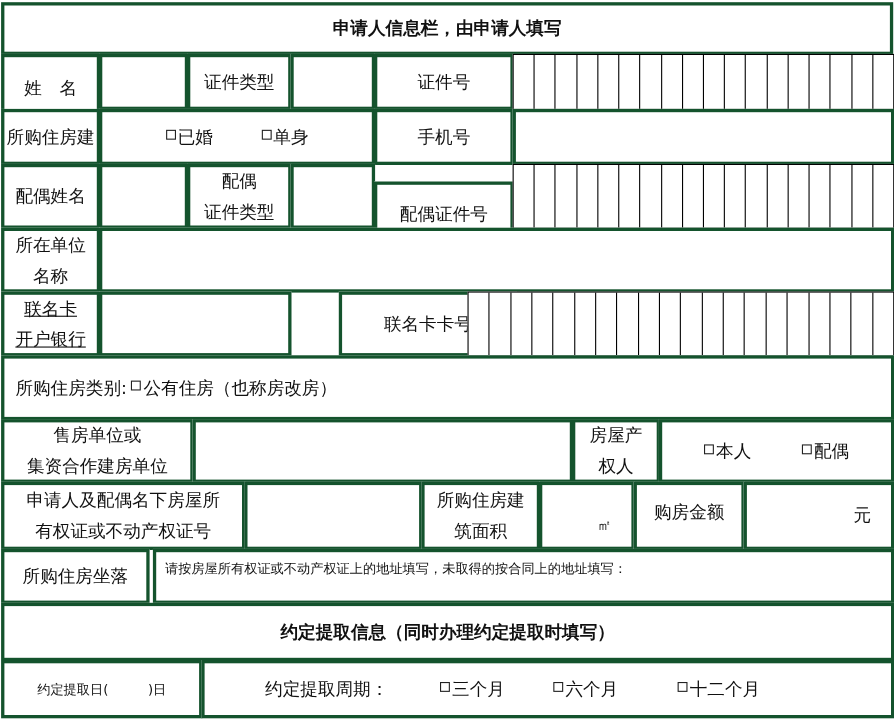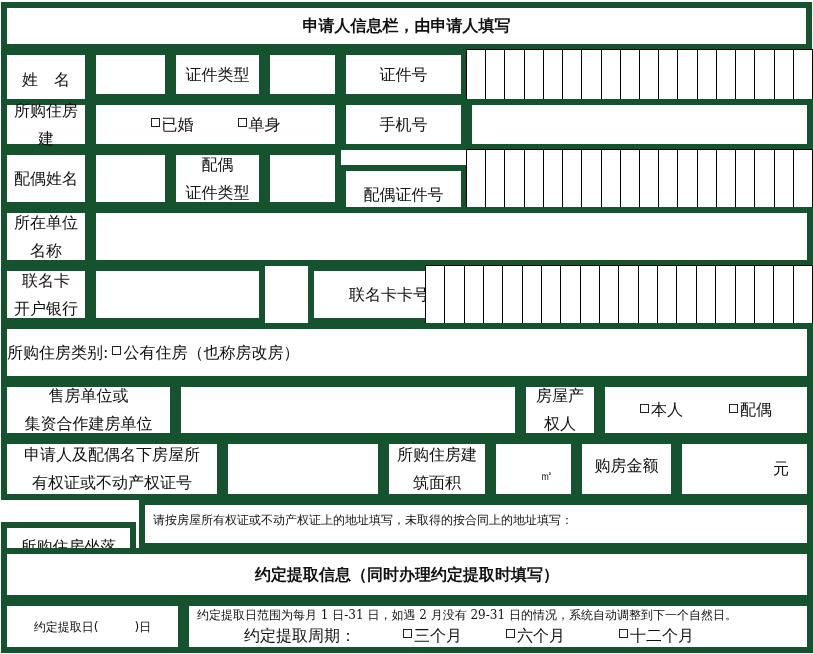--- a/index.html
+++ b/index.html
@@ -1,23 +1,23 @@
 <!DOCTYPE html>
 <html><head>
   <meta charset="utf-8">
   <style>
     html, body { margin: 0; padding: 0; background: #ffffff; }
     body { width: 813px; height: 654px; position: relative; overflow: hidden;
            font-family: "DejaVu Sans", "Liberation Sans", sans-serif; color: #111; }
-    .c { position: absolute; box-sizing: border-box; border: 6px solid #14532d;
+    .c { position: absolute; box-sizing: border-box; border: 3px solid #14532d;
          display: flex; align-items: center; justify-content: center; text-align: center;
          font-size: 16px; line-height: 28px; background: #fff; }
     .c.input { cursor: text; }
     .bold { font-weight: bold; font-size: 16px; }
-    .lft { justify-content: flex-start; text-align: left; }
+    .lft { justify-content: flex-start; padding-left: 10px; text-align: left; }
     .grid { position: absolute; box-sizing: border-box; display: flex; border: 1px solid #000; background: #fff; }
     .grid .cell { flex: 1; border-right: 1px solid #000; box-sizing: border-box; }
     .grid .cell:last-child { border-right: none; }
     .cb { display: inline-block; width: 7px; height: 7px; border: 1px solid #222; margin-right: 2px; vertical-align: middle; position: relative; top: -2px; }
     .opt { display: inline-flex; align-items: center; cursor: pointer; }
     .small { font-size: 12px; line-height: 18px; font-family: "DejaVu Serif", "Liberation Serif", serif; }
     .twoline { flex-direction: column; line-height: 28px; }
   </style>
 </head>
 <body>
@@ -116,21 +116,21 @@
 </div>
 
 <div class="c twoline" style="left:1px; top:207px; width:90px; height:59px;">
   <span>所在单位</span>
   <span>名称</span>
 </div>
 <div class="c input" style="left:90px; top:207px; width:723px; height:59px;">
   <span></span>
 </div>
 
-<div class="c twoline" style="left:1px; top:265px; width:90px; height:59px;">
+<div class="c twoline" style="left:1px; top:265px; width:90px; height:59px;text-decoration:underline;">
   <span>联名卡</span>
   <span>开户银行</span>
 </div>
 <div class="c input" style="left:90px; top:265px; width:175px; height:59px;"></div>
 <div class="c" style="left:264px; top:265px; width:162px; height:59px;margin-left:44px;">
   <span>联名卡卡号</span>
 </div>
 <div class="grid" style="left:425px; top:265px; width:388px; height:59px;">
   <div class="cell"></div>
     <div class="cell"></div>
@@ -198,38 +198,37 @@
 <div class="c input" style="left:490px; top:438px; width:87px; height:62px; align-items:flex-end; justify-content:flex-end; padding:0 18px 4px 0;">
   <span style="font-size:13px;">㎡</span>
 </div>
 <div class="c" style="left:576px; top:438px; width:101px; height:62px;">
   <span style="position:relative; top:-3px;">购房金额</span>
 </div>
 <div class="c input" style="left:676px; top:438px; width:137px; height:62px; justify-content:flex-end; padding-right:18px;">
   <span>元</span>
 </div>
 
-<div class="c" style="left:1px; top:522px; width:135px; height:50px;">
+<div class="c" style="left:1px; top:499px; width:135px; height:50px;">
   <span>所购住房坐落</span>
 </div>
 <div class="c input" style="left:139px; top:499px; width:674px; height:50px; align-items:flex-start; justify-content:flex-start; padding:6px 0 0 8px;">
   <span style="font-size:12px; line-height:18px;">请按房屋所有权证或不动产权证上的地址填写，未取得的按合同上的地址填写：</span>
 </div>
 
 <div class="c bold" style="left:1px; top:548px; width:812px; height:53px;">
   <span>约定提取信息（同时办理约定提取时填写）</span>
 </div>
 
 <div class="c" style="left:1px; top:600px; width:183px; height:53px; font-size:12px;">
   <span>约定提取日(</span>
   <span style="display:inline-block; width:36px;"></span>
   <span>)日</span>
 </div>
 <div class="c" style="left:183px; top:600px; width:630px; height:53px; flex-direction:column; align-items:flex-start; justify-content:center; padding-left:8px;">
-  <div class="small" style="white-space:nowrap;">约定提取日范围为每月 1 日-31 日，如遇 2 月没有 29-31 日的情况，系统自动调整到下一个自然日。</div>
   <div style="display:flex; font-size:16px; line-height:24px;">
     <span style="width:206px; font-family:'DejaVu Serif','Liberation Serif',serif;">约定提取周期：</span>
     <span class="opt" style="margin-right:44px;">
       <span class="cb"></span>
       <span>三个月</span>
     </span>
     <span class="opt" style="margin-right:54px;">
       <span class="cb"></span>
       <span>六个月</span>
     </span>

